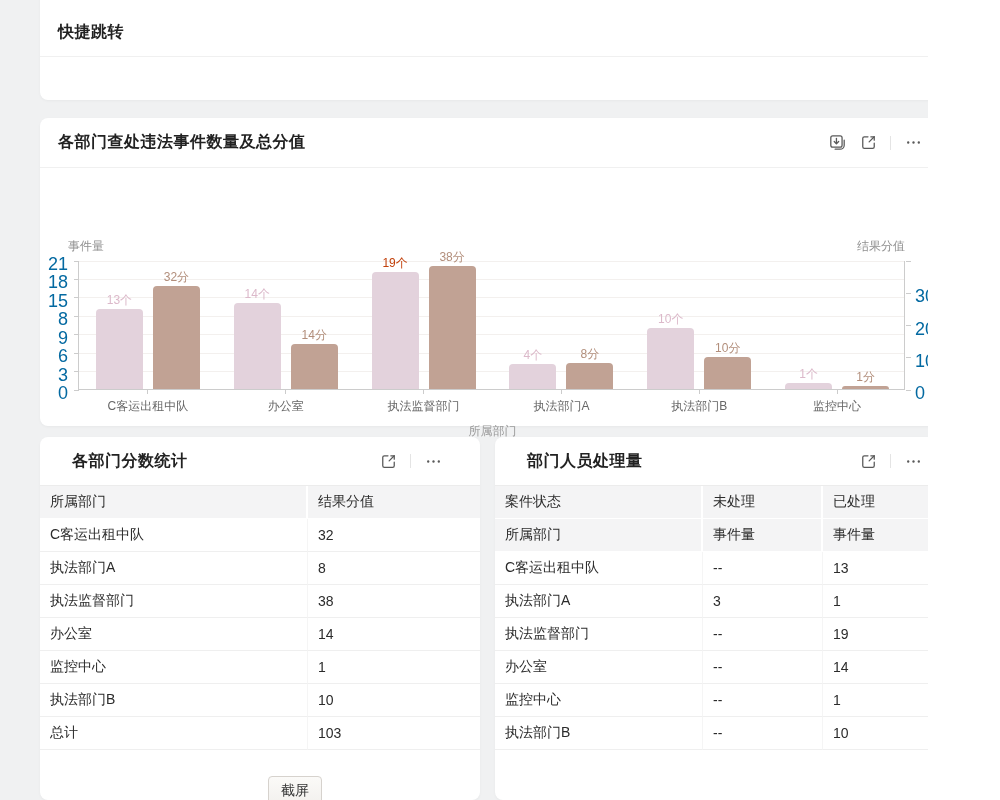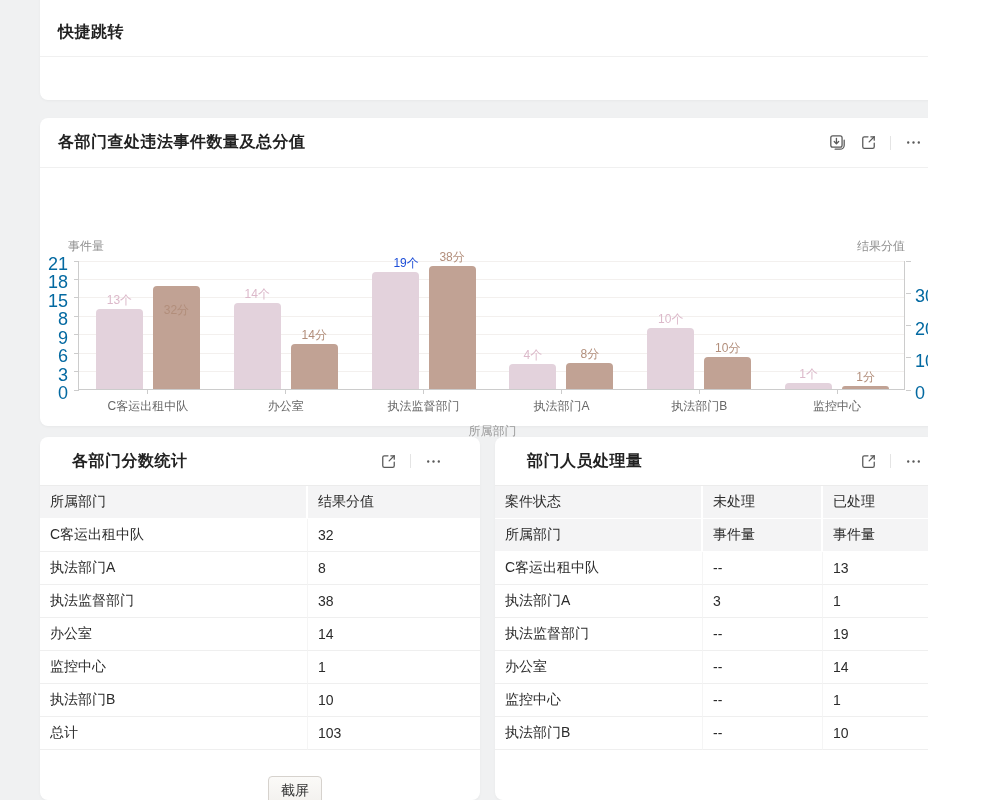--- a/index.html
+++ b/index.html
@@ -130,31 +130,31 @@
           <div class="tick" style="left: 827px; top: 64px; width: 5px; height: 1px;"></div>
           <div class="ytick-label" style="left: 836px; top: 25.25px;">30</div>
           <div class="tick" style="left: 827px; top: 31.75px; width: 5px; height: 1px;"></div>
           <div class="ytick-label" style="left: 879px; top: -7px;">40</div>
           <div class="tick" style="left: 827px; top: -0.5px; width: 5px; height: 1px;"></div>
           <div class="xcat-label" style="left: 68.9167px; top: 137px;">C客运出租中队</div>
           <div class="tick" style="left: 68.4167px; top: 129px; width: 1px; height: 4px;"></div>
           <div class="bar" style="left: 16.9167px; width: 47px; height: 79.8571px; background: rgb(227, 210, 220);"></div>
           <div class="bar-label" style="left: 40.4167px; top: 31.1429px; color: rgb(220, 185, 202);">13个</div>
           <div class="bar" style="left: 73.9167px; width: 47px; height: 103.2px; background: rgb(193, 162, 148);"></div>
-          <div class="bar-label" style="left: 97.4167px; top: 7.8px; color: rgb(178, 142, 123); margin-top: 33px;">32分</div>
+          <div class="bar-label" style="left: 97.4167px; top: 7.8px; color: rgb(178, 142, 123);">32分</div>
           <div class="xcat-label" style="left: 206.75px; top: 137px;">办公室</div>
           <div class="tick" style="left: 206.25px; top: 129px; width: 1px; height: 4px;"></div>
           <div class="bar" style="left: 154.75px; width: 47px; height: 86px; background: rgb(227, 210, 220);"></div>
           <div class="bar-label" style="left: 178.25px; top: 25px; color: rgb(220, 185, 202);">14个</div>
           <div class="bar" style="left: 211.75px; width: 47px; height: 45.15px; background: rgb(193, 162, 148);"></div>
           <div class="bar-label" style="left: 235.25px; top: 65.85px; color: rgb(178, 142, 123);">14分</div>
           <div class="xcat-label" style="left: 344.583px; top: 137px;">执法监督部门</div>
           <div class="tick" style="left: 344.083px; top: 129px; width: 1px; height: 4px;"></div>
           <div class="bar" style="left: 292.583px; width: 47px; height: 116.714px; background: rgb(227, 210, 220);"></div>
-          <div class="bar-label" style="left: 316.083px; top: -5.71429px; color: #1d4ed8; margin-left: 11px;">19个</div>
+          <div class="bar-label" style="left: 316.083px; top: -5.71429px; color: #c2410c;">19个</div>
           <div class="bar" style="left: 349.583px; width: 47px; height: 122.55px; background: rgb(193, 162, 148);"></div>
           <div class="bar-label" style="left: 373.083px; top: -11.55px; color: rgb(178, 142, 123);">38分</div>
           <div class="xcat-label" style="left: 482.417px; top: 137px;">执法部门A</div>
           <div class="tick" style="left: 481.917px; top: 129px; width: 1px; height: 4px;"></div>
           <div class="bar" style="left: 430.417px; width: 47px; height: 24.5714px; background: rgb(227, 210, 220);"></div>
           <div class="bar-label" style="left: 453.917px; top: 86.4286px; color: rgb(220, 185, 202);">4个</div>
           <div class="bar" style="left: 487.417px; width: 47px; height: 25.8px; background: rgb(193, 162, 148);"></div>
           <div class="bar-label" style="left: 510.917px; top: 85.2px; color: rgb(178, 142, 123);">8分</div>
           <div class="xcat-label" style="left: 620.25px; top: 137px;">执法部门B</div>
           <div class="tick" style="left: 619.75px; top: 129px; width: 1px; height: 4px;"></div>

